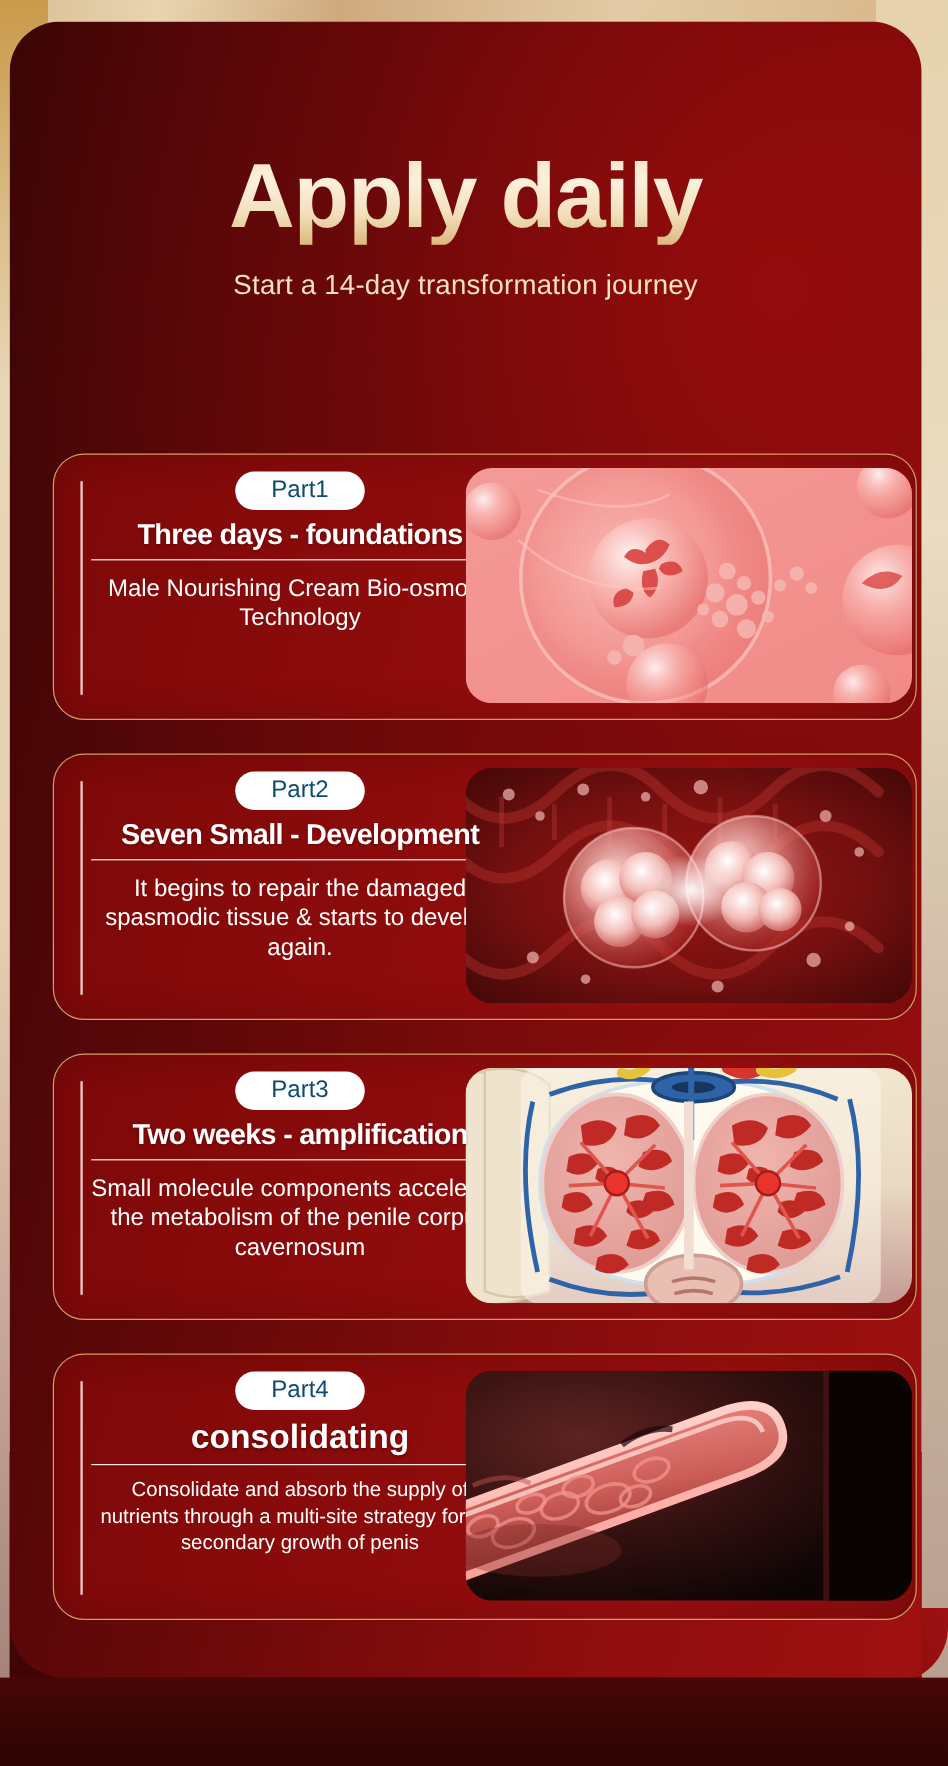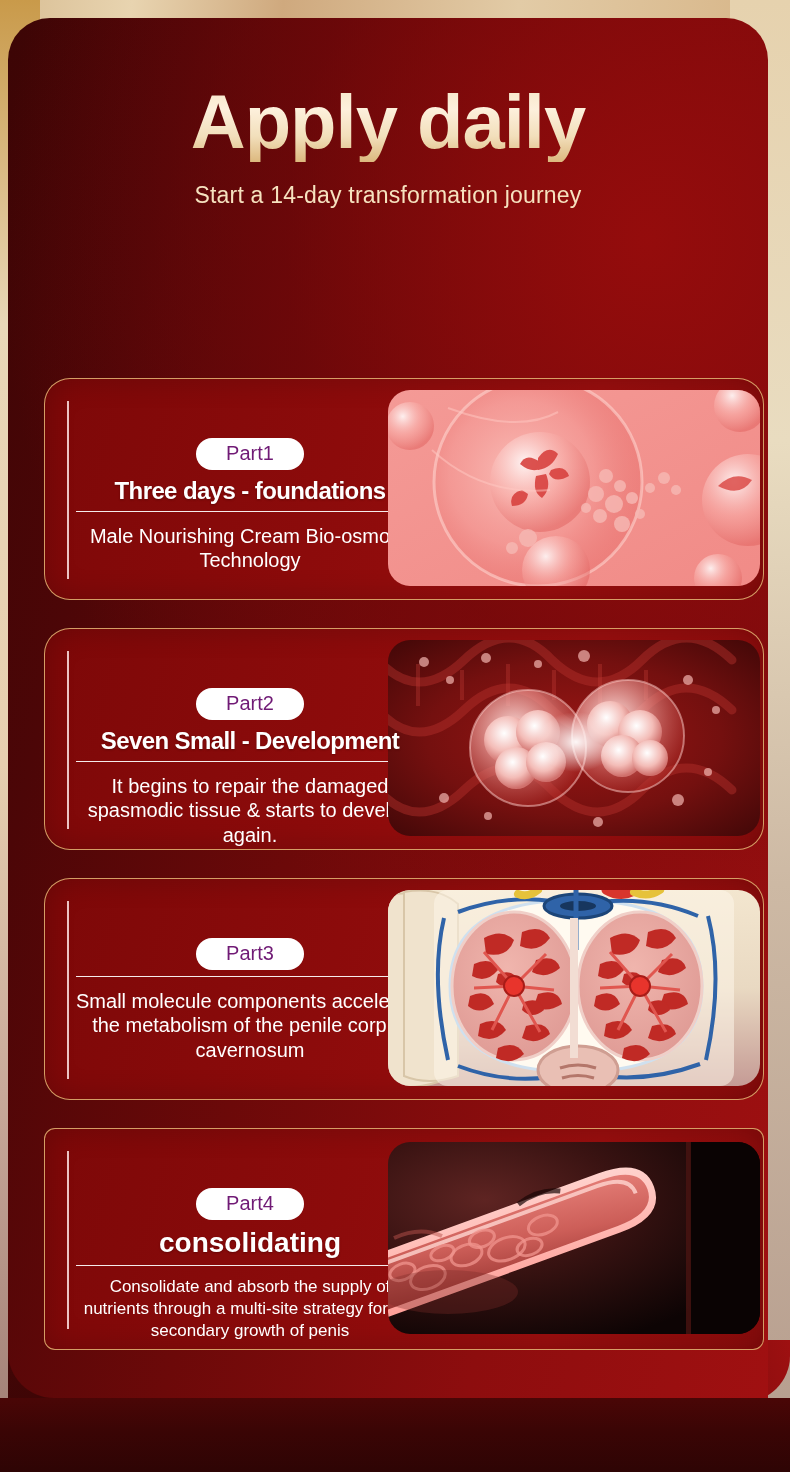--- a/index.html
+++ b/index.html
@@ -53,21 +53,21 @@
   }
   .foot-shine{
     position:absolute; right:0; top:1340px; width:300px; height:62px;
     background:linear-gradient(250deg,#9e1011 0%,#6d0909 55%,rgba(60,5,5,0) 100%);
     border-bottom-right-radius:46px;
   }
 
   
   .header{ position:absolute; left:0; top:0; width:760px; text-align:center; }
   .title{
-    margin-top:64px;
+    margin-top:106px;
     font-size:76px; font-weight:bold; letter-spacing:-1px;
     background:linear-gradient(180deg,#f6e4c6 0%,#fdf0dc 34%,#f2dfbb 68%,#dcb87e 100%);
     -webkit-background-clip:text; background-clip:text; color:transparent;
     line-height:1.05;
   }
   .subtitle{
     margin-top:20px;
     font-size:23px; color:#f6e2bf; font-weight:400; letter-spacing:.2px;
   }
 
@@ -76,39 +76,38 @@
     position:absolute; left:36px; width:720px; height:222px;
     border:1px solid rgba(226,185,117,.85);
     border-radius:26px;
     background:linear-gradient(105deg,#7d0808 0%,#8c0b0b 40%,#990e0e 72%,#8a0b0b 100%);
     box-shadow:inset 0 0 30px rgba(0,0,0,.18);
     overflow:hidden;
   }
   #card1{ top:360px; }
   #card2{ top:610px; }
   #card3{ top:860px; }
-  #card4{ top:1110px;border-radius:11px; }
+  #card4{ top:1110px; }
 
   .vrule{
     position:absolute; left:22px; top:22px; width:2px; height:178px;
     background:rgba(255,228,228,.85);
   }
 
   .card-text{
     position:absolute; left:30px; top:14px; width:350px;
     text-align:center; color:#fff;
   }
   .badge{
     display:inline-block;
-    background:#fff; color:#701a75;
+    background:#fff; color:#0c4a6e;
     border-radius:999px;
     padding:4px 30px;
     font-size:20px; font-weight:400;
     line-height:1.18;
-    margin-top:45px;
   }
   .ctitle{
     margin-top:7px;
     font-size:24px; font-weight:bold; color:#fff;
     white-space:nowrap; letter-spacing:-.6px;
     position:relative; z-index:3;
     text-shadow:0 1px 2px rgba(60,0,0,.45);
   }
   #card4 .ctitle{ font-size:28px; font-weight:600; letter-spacing:0; }
   .divider{
@@ -368,20 +367,21 @@
         <ellipse cx="190" cy="180" rx="40" ry="24" fill="#e9bfb4" stroke="#cf9e92" stroke-width="3"></ellipse>
         <g stroke="#b4766a" stroke-width="3" fill="none">
           <path d="M172 178 q18 -6 36 0"></path>
             <path d="M174 188 q16 -5 32 0"></path>
         </g>
         <path d="M186 28 q0 70 0 140" stroke="#f2ddd3" stroke-width="8" fill="none"></path>
       </svg>
     </div>
     <div class="card-text">
       <span class="badge">Part3</span>
+      <div class="ctitle">Two weeks - amplification</div>
       <div class="divider"></div>
       <div class="cdesc">Small molecule components accelerate the metabolism of the penile corpus cavernosum</div>
     </div>
   </div>
 
   <div class="card" id="card4">
     <div class="vrule"></div>
     <div class="art">
       <svg viewBox="0 0 372 192" preserveAspectRatio="none" aria-hidden="true">
         <defs>

